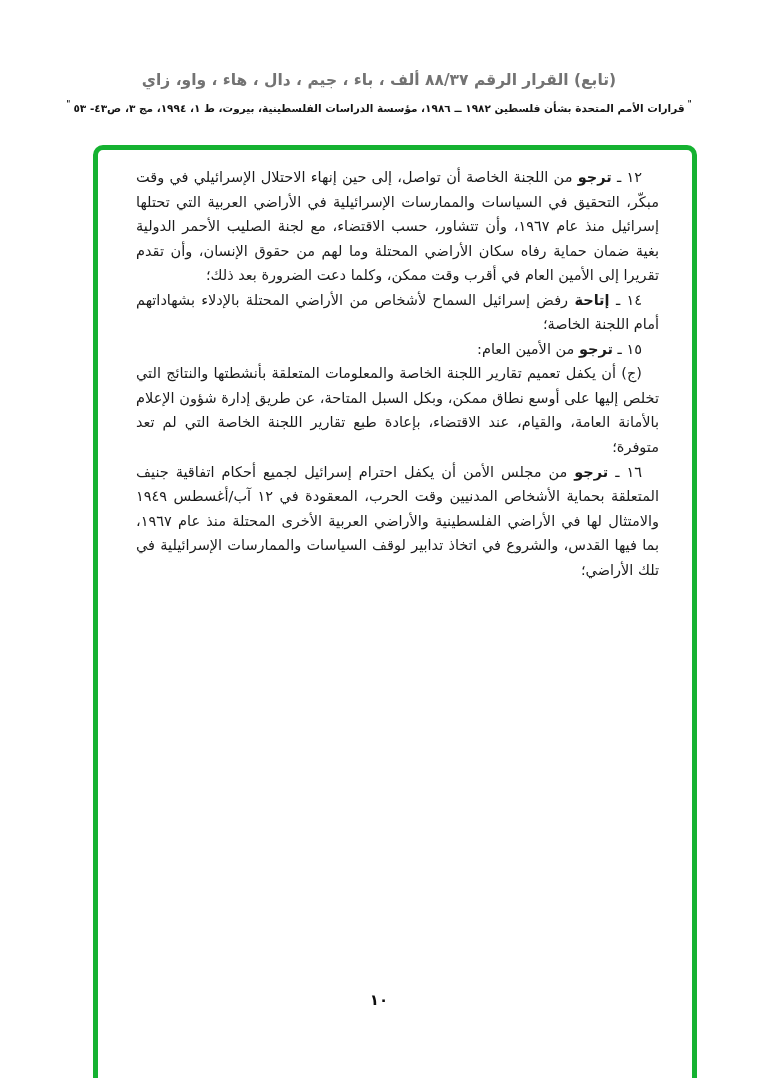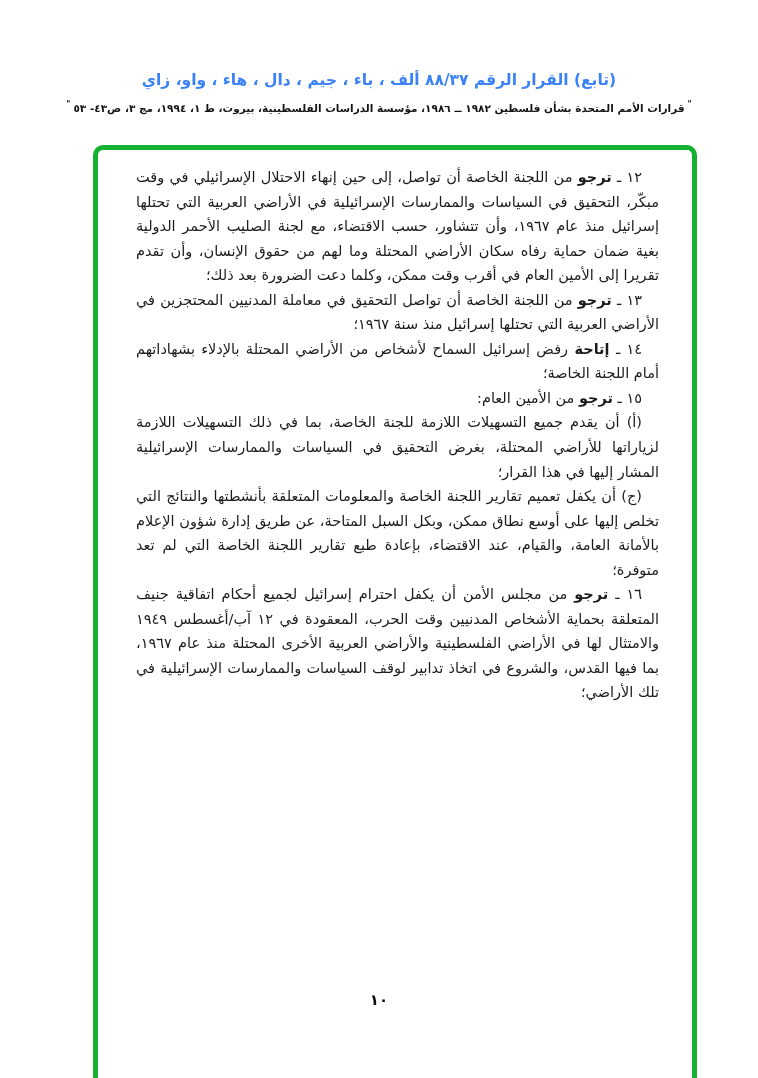--- a/index.html
+++ b/index.html
@@ -7,21 +7,21 @@
     width:758px;height:1078px;
     background:#ffffff;
     font-family:"DejaVu Sans",sans-serif;
     position:relative;overflow:hidden;
     color:#161616;
   }
   .page-title{
     position:absolute;top:71px;left:0;width:758px;
     text-align:center;direction:rtl;
     font-weight:bold;font-size:15.5px;letter-spacing:.2px;
-    color:#3b82f6;
+    color:#737373;
   }
   .page-subtitle{
     position:absolute;top:100px;left:0;width:758px;
     text-align:center;direction:rtl;
     font-weight:bold;font-size:10.5px;
     color:#141414;
   }
   .fmark{font-size:8px;vertical-align:5px;margin:0 3px;font-weight:bold;}
   .highlight-box{
     position:absolute;left:93px;top:145px;
@@ -54,27 +54,25 @@
 
 <div class="page-title">(تابع) القرار الرقم ٨٨/٣٧ ألف ، باء ، جيم ، دال ، هاء ، واو، زاي</div>
 
 <div class="page-subtitle"><span class="fmark">"</span><span>قرارات الأمم المتحدة بشأن فلسطين ١٩٨٢ ــ ١٩٨٦، مؤسسة الدراسات الفلسطينية، بيروت، ط ١، ١٩٩٤، مج ٣، ص٤٣- ٥٣</span><span class="fmark">"</span></div>
 
 <div class="highlight-box">
   <div class="doc-body">
 
     <p class="para"><span>١٢</span> <span>ـ</span> <span class="lead">ترجو</span> <span>من اللجنة الخاصة أن تواصل، إلى حين إنهاء الاحتلال الإسرائيلي في وقت مبكّر، التحقيق في السياسات والممارسات الإسرائيلية في الأراضي العربية التي تحتلها إسرائيل منذ عام ١٩٦٧، وأن تتشاور، حسب الاقتضاء، مع لجنة الصليب الأحمر الدولية بغية ضمان حماية رفاه سكان الأراضي المحتلة وما لهم من حقوق الإنسان، وأن تقدم تقريرا إلى الأمين العام في أقرب وقت ممكن، وكلما دعت الضرورة بعد ذلك؛</span></p>
 
-    <p class="para"><span>١٣</span> <span>ـ</span> <span class="lead">ترجو</span> <span>من اللجنة الخاصة أن تواصل التحقيق في معاملة المدنيين المحتجزين في الأراضي العربية التي تحتلها إسرائيل منذ سنة ١٩٦٧؛</span></p>
 
     <p class="para"><span>١٤</span> <span>ـ</span> <span class="lead">إتاحة</span> <span>رفض إسرائيل السماح لأشخاص من الأراضي المحتلة بالإدلاء بشهاداتهم أمام اللجنة الخاصة؛</span></p>
 
     <p class="para"><span>١٥</span> <span>ـ</span> <span class="lead">ترجو</span> <span>من الأمين العام:</span></p>
 
-    <p class="para"><span>(أ)</span> <span>أن يقدم جميع التسهيلات اللازمة للجنة الخاصة، بما في ذلك التسهيلات اللازمة لزياراتها للأراضي المحتلة، بغرض التحقيق في السياسات والممارسات الإسرائيلية المشار إليها في هذا القرار؛</span></p>
 
 
     <p class="para"><span>(ج)</span> <span>أن يكفل تعميم تقارير اللجنة الخاصة والمعلومات المتعلقة بأنشطتها والنتائج التي تخلص إليها على أوسع نطاق ممكن، وبكل السبل المتاحة، عن طريق إدارة شؤون الإعلام بالأمانة العامة، والقيام، عند الاقتضاء، بإعادة طبع تقارير اللجنة الخاصة التي لم تعد متوفرة؛</span></p>
 
 
     <p class="para"><span>١٦</span> <span>ـ</span> <span class="lead">ترجو</span> <span>من مجلس الأمن أن يكفل احترام إسرائيل لجميع أحكام اتفاقية جنيف المتعلقة بحماية الأشخاص المدنيين وقت الحرب، المعقودة في ١٢ آب/أغسطس ١٩٤٩ والامتثال لها في الأراضي الفلسطينية والأراضي العربية الأخرى المحتلة منذ عام ١٩٦٧، بما فيها القدس، والشروع في اتخاذ تدابير لوقف السياسات والممارسات الإسرائيلية في تلك الأراضي؛</span></p>
 
   </div>
 </div>
 

